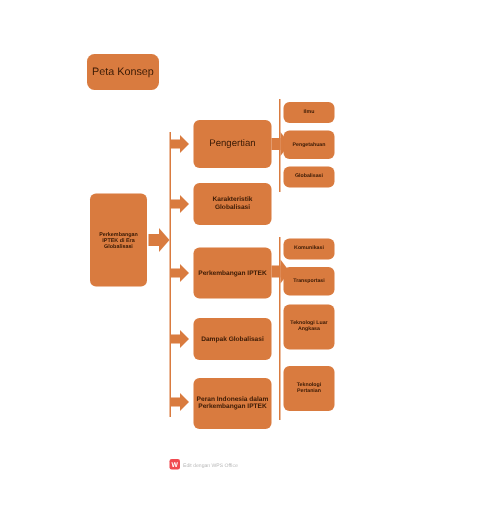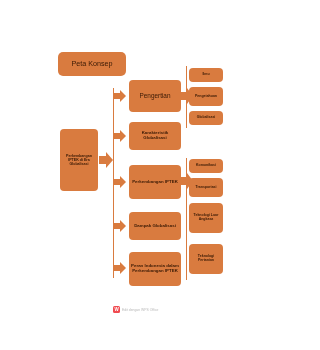--- a/index.html
+++ b/index.html
@@ -98,21 +98,21 @@
     font-size: 3.4px;
     color: #b9b9b9;
     white-space: nowrap;
   }
 </style>
 </head>
 <body>
 
 <div id="page">
 
-  <div class="node title-node" style="left:58px; top:52px; width:68px; height:24px;">Peta Konsep</div>
+  <div class="node title-node" style="left:58px; top:36px; width:48px; height:24px;">Peta Konsep</div>
 
   <div class="node root-node" style="left:60px; top:129px; width:38px; height:62px;">Perkembangan IPTEK di Era Globalisasi</div>
 
   <div class="arrow">
     <div class="body" style="left:99px; top:156px; width:7px; height:8px;"></div>
     <div class="head" style="left:106px; top:152px; border-width:8px 0 8px 7px;"></div>
   </div>
 
   <div class="spine" style="left:113px; top:88px; width:0.8px; height:190px;"></div>
 

